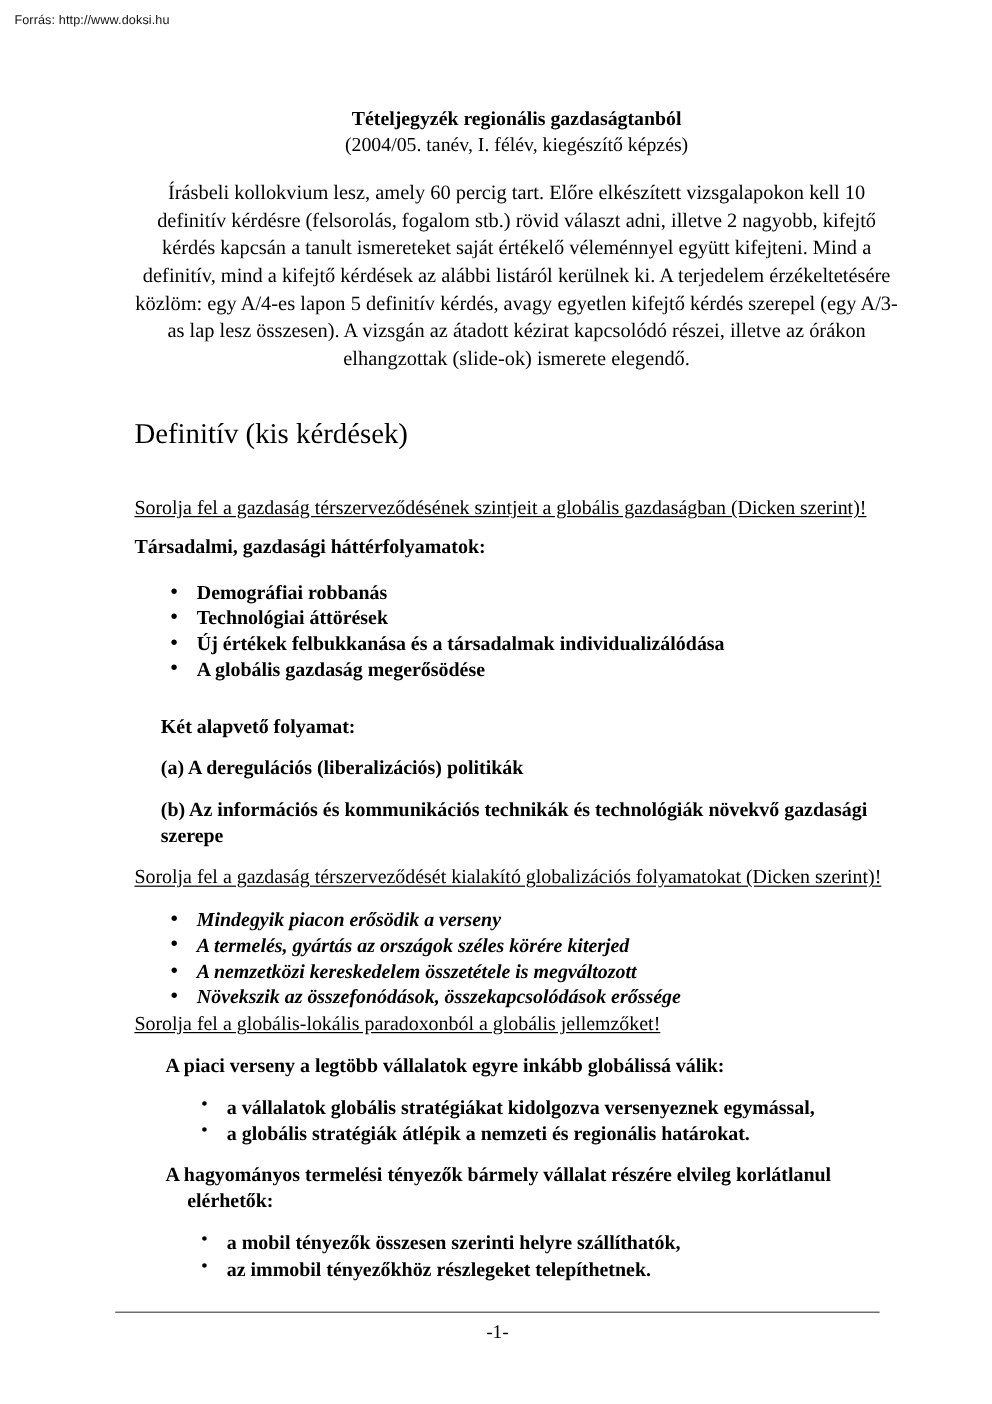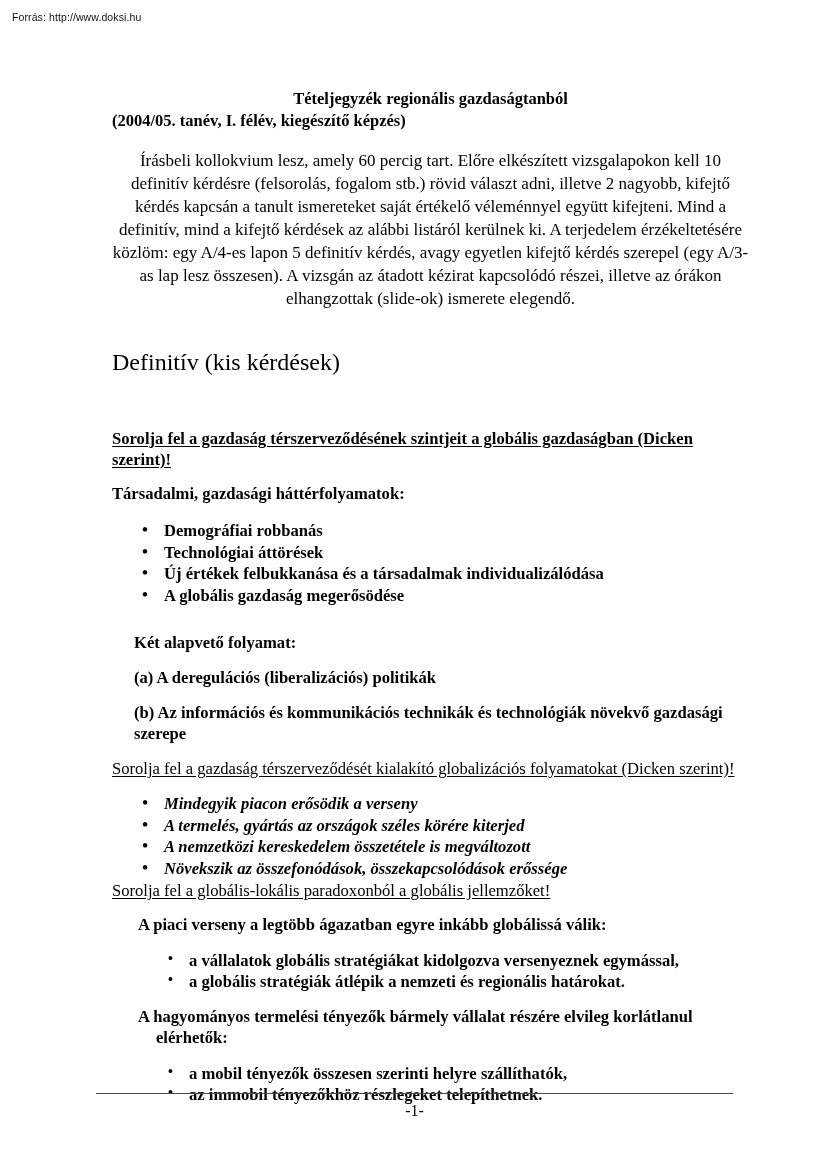--- a/index.html
+++ b/index.html
@@ -46,23 +46,23 @@
   }
 
   .doc-title {
     text-align: center;
     font-size: 16.5px;
     font-weight: bold;
     line-height: 1.32;
     margin: 0;
   }
   .doc-subtitle {
-    text-align: left;
+    text-align: center;
     font-size: 16.5px;
-    font-weight: bold;
+    font-weight: normal;
     line-height: 1.32;
     margin: 0 0 2px 0;
   }
 
   .intro {
     margin: 17px 0 0 0;
     font-size: 17px;
     line-height: 1.355;
     text-align: center;
   }
@@ -87,21 +87,21 @@
   }
 
   .bold-line {
     font-weight: bold;
     font-size: 16.6px;
     line-height: 1.3;
     margin: 0;
   }
 
   
-  .gap-q1   { margin-top: 51px; font-weight: bold; }
+  .gap-q1   { margin-top: 35px; }
   .gap-sub  { margin-top: 12px; }
 
   ul.bullets {
     list-style: none;
     margin: 0;
     padding: 0;
   }
   ul.bullets > li {
     position: relative;
     font-weight: bold;
@@ -224,21 +224,21 @@
       <li>Mindegyik piacon erősödik a verseny</li>
       <li>A termelés, gyártás az országok széles körére kiterjed</li>
       <li>A nemzetközi kereskedelem összetétele is megváltozott</li>
       <li>Növekszik az összefonódások, összekapcsolódások erőssége</li>
     </ul>
 
     <div class="q-heading">
       <span class="u">Sorolja fel a globális-lokális paradoxonból a globális jellemzőket!</span>
     </div>
 
-    <div class="sub-head block-sm">A piaci verseny a legtöbb ágazatban egyre inkább globálissá válik:</div>
+    <div class="sub-head block-sm">A piaci verseny a legtöbb vállalatok egyre inkább globálissá válik:</div>
 
     <ul class="bullets deep b-sp-3">
       <li>a vállalatok globális stratégiákat kidolgozva versenyeznek egymással,</li>
       <li>a globális stratégiák átlépik a nemzeti és regionális határokat.</li>
     </ul>
 
     <div class="sub-head hang block-sm">
       <span>A hagyományos termelési tényezők bármely vállalat részére elvileg korlátlanul</span>
       <span class="cont">elérhetők:</span>
     </div>

